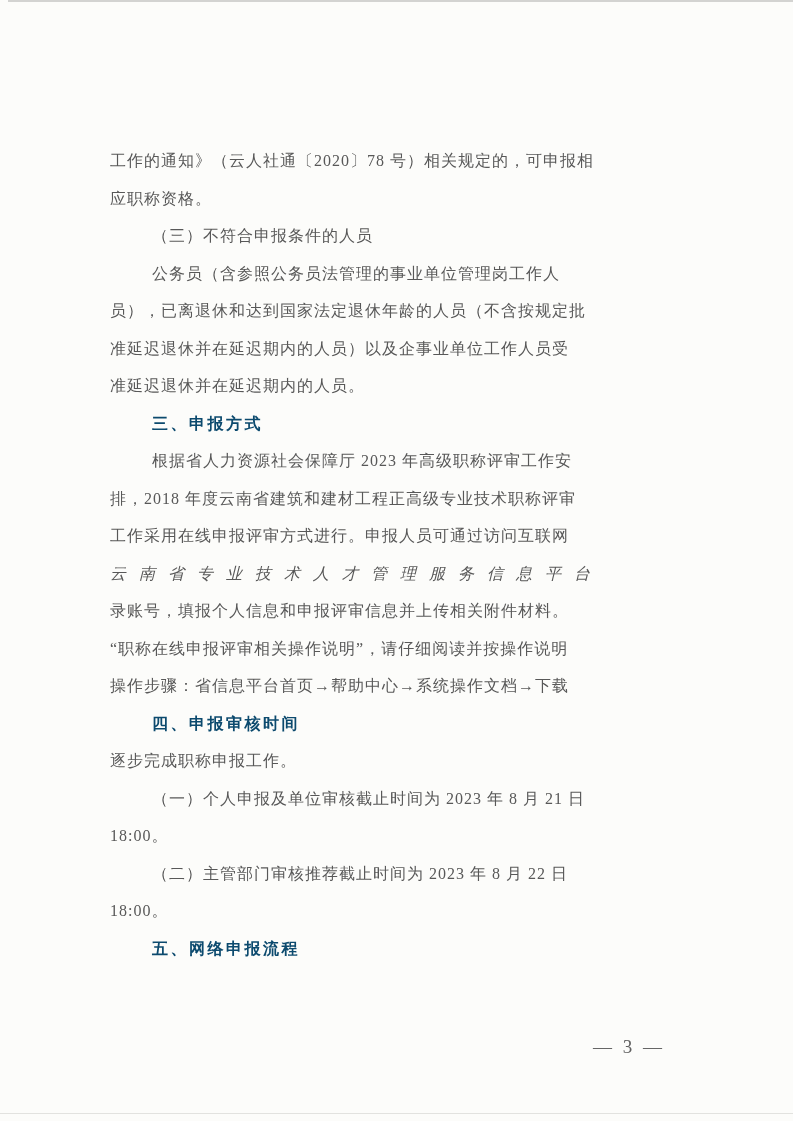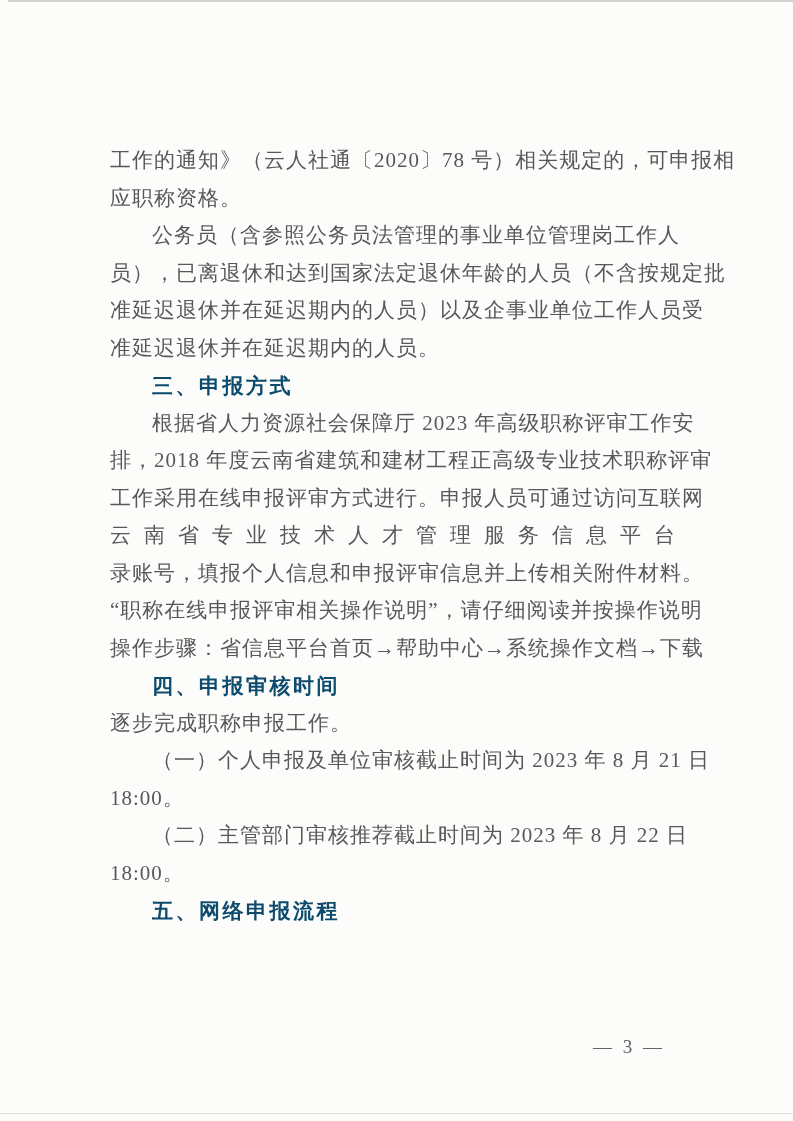--- a/index.html
+++ b/index.html
@@ -29,37 +29,38 @@
     height: 1px;
     background: #e2e2df;
   }
   .doc-body {
     position: absolute;
     left: 110px;
     top: 142px;
     width: 580px;
   }
   .line {
-    font-size: 21px;
+    font-size: 16px;
     line-height: 37.5px;
     letter-spacing: 1px;
     color: #585858;
     white-space: nowrap;
   }
   .line.indent {
     text-indent: 42px;
   }
   .line.heading {
     font-family: "Liberation Sans", sans-serif;
     font-weight: 700;
     color: #0c4a6e;
     letter-spacing: 2.5px;
   }
   .line.body-spread {
     letter-spacing: 13px;
+    font-style: italic;
   }
   .page-number {
     position: absolute;
     left: 593px;
     top: 1036px;
     font-size: 19px;
     letter-spacing: 3px;
     color: #606060;
     font-family: "Liberation Serif", serif;
     white-space: nowrap;
@@ -67,20 +68,21 @@
 </style>
 </head>
 <body>
 
 <div class="page">
   <div class="edge-top"></div>
 
   <div class="doc-body">
       <div class="line body">工作的通知》（云人社通〔2020〕78 号）相关规定的，可申报相</div>
       <div class="line body">应职称资格。</div>
+      <div class="line body indent">（三）不符合申报条件的人员</div>
       <div class="line body indent">公务员（含参照公务员法管理的事业单位管理岗工作人</div>
       <div class="line body">员），已离退休和达到国家法定退休年龄的人员（不含按规定批</div>
       <div class="line body">准延迟退休并在延迟期内的人员）以及企事业单位工作人员受</div>
       <div class="line body">准延迟退休并在延迟期内的人员。</div>
       <div class="line heading indent">三、申报方式</div>
       <div class="line body indent">根据省人力资源社会保障厅 2023 年高级职称评审工作安</div>
       <div class="line body">排，2018 年度云南省建筑和建材工程正高级专业技术职称评审</div>
       <div class="line body">工作采用在线申报评审方式进行。申报人员可通过访问互联网</div>
       <div class="line body-spread">云南省专业技术人才管理服务信息平台</div>
       <div class="line body">录账号，填报个人信息和申报评审信息并上传相关附件材料。</div>

